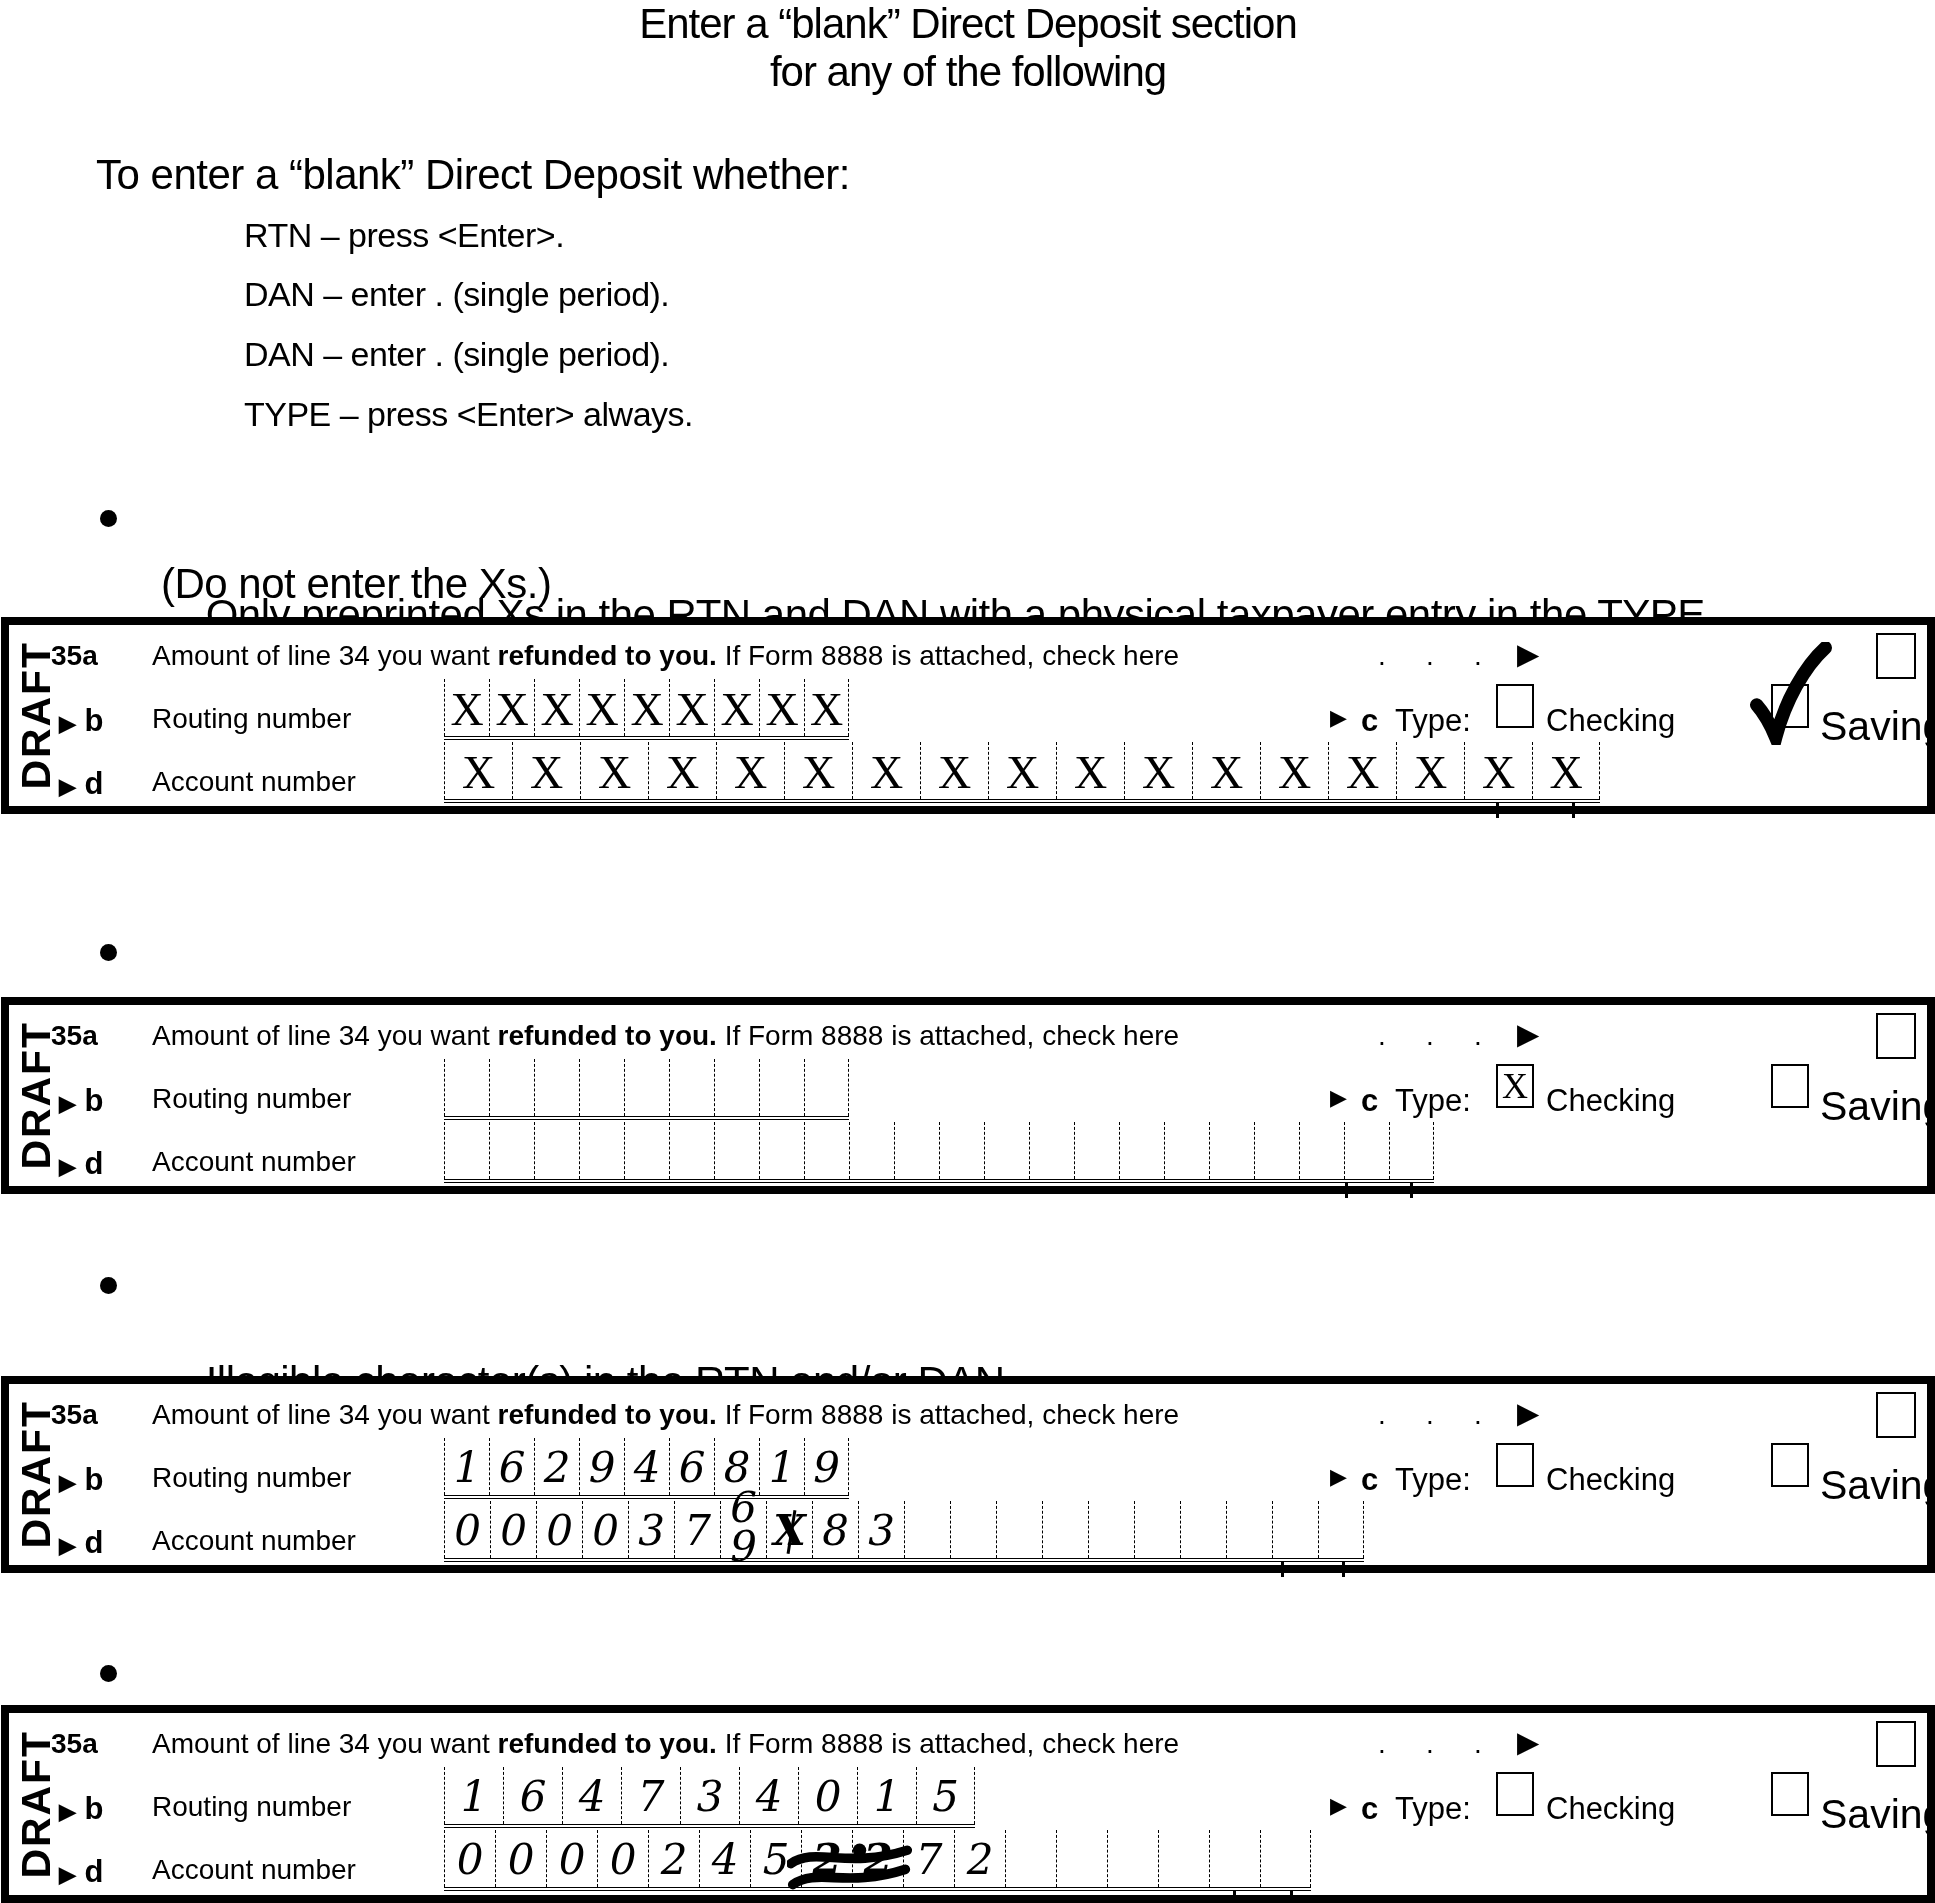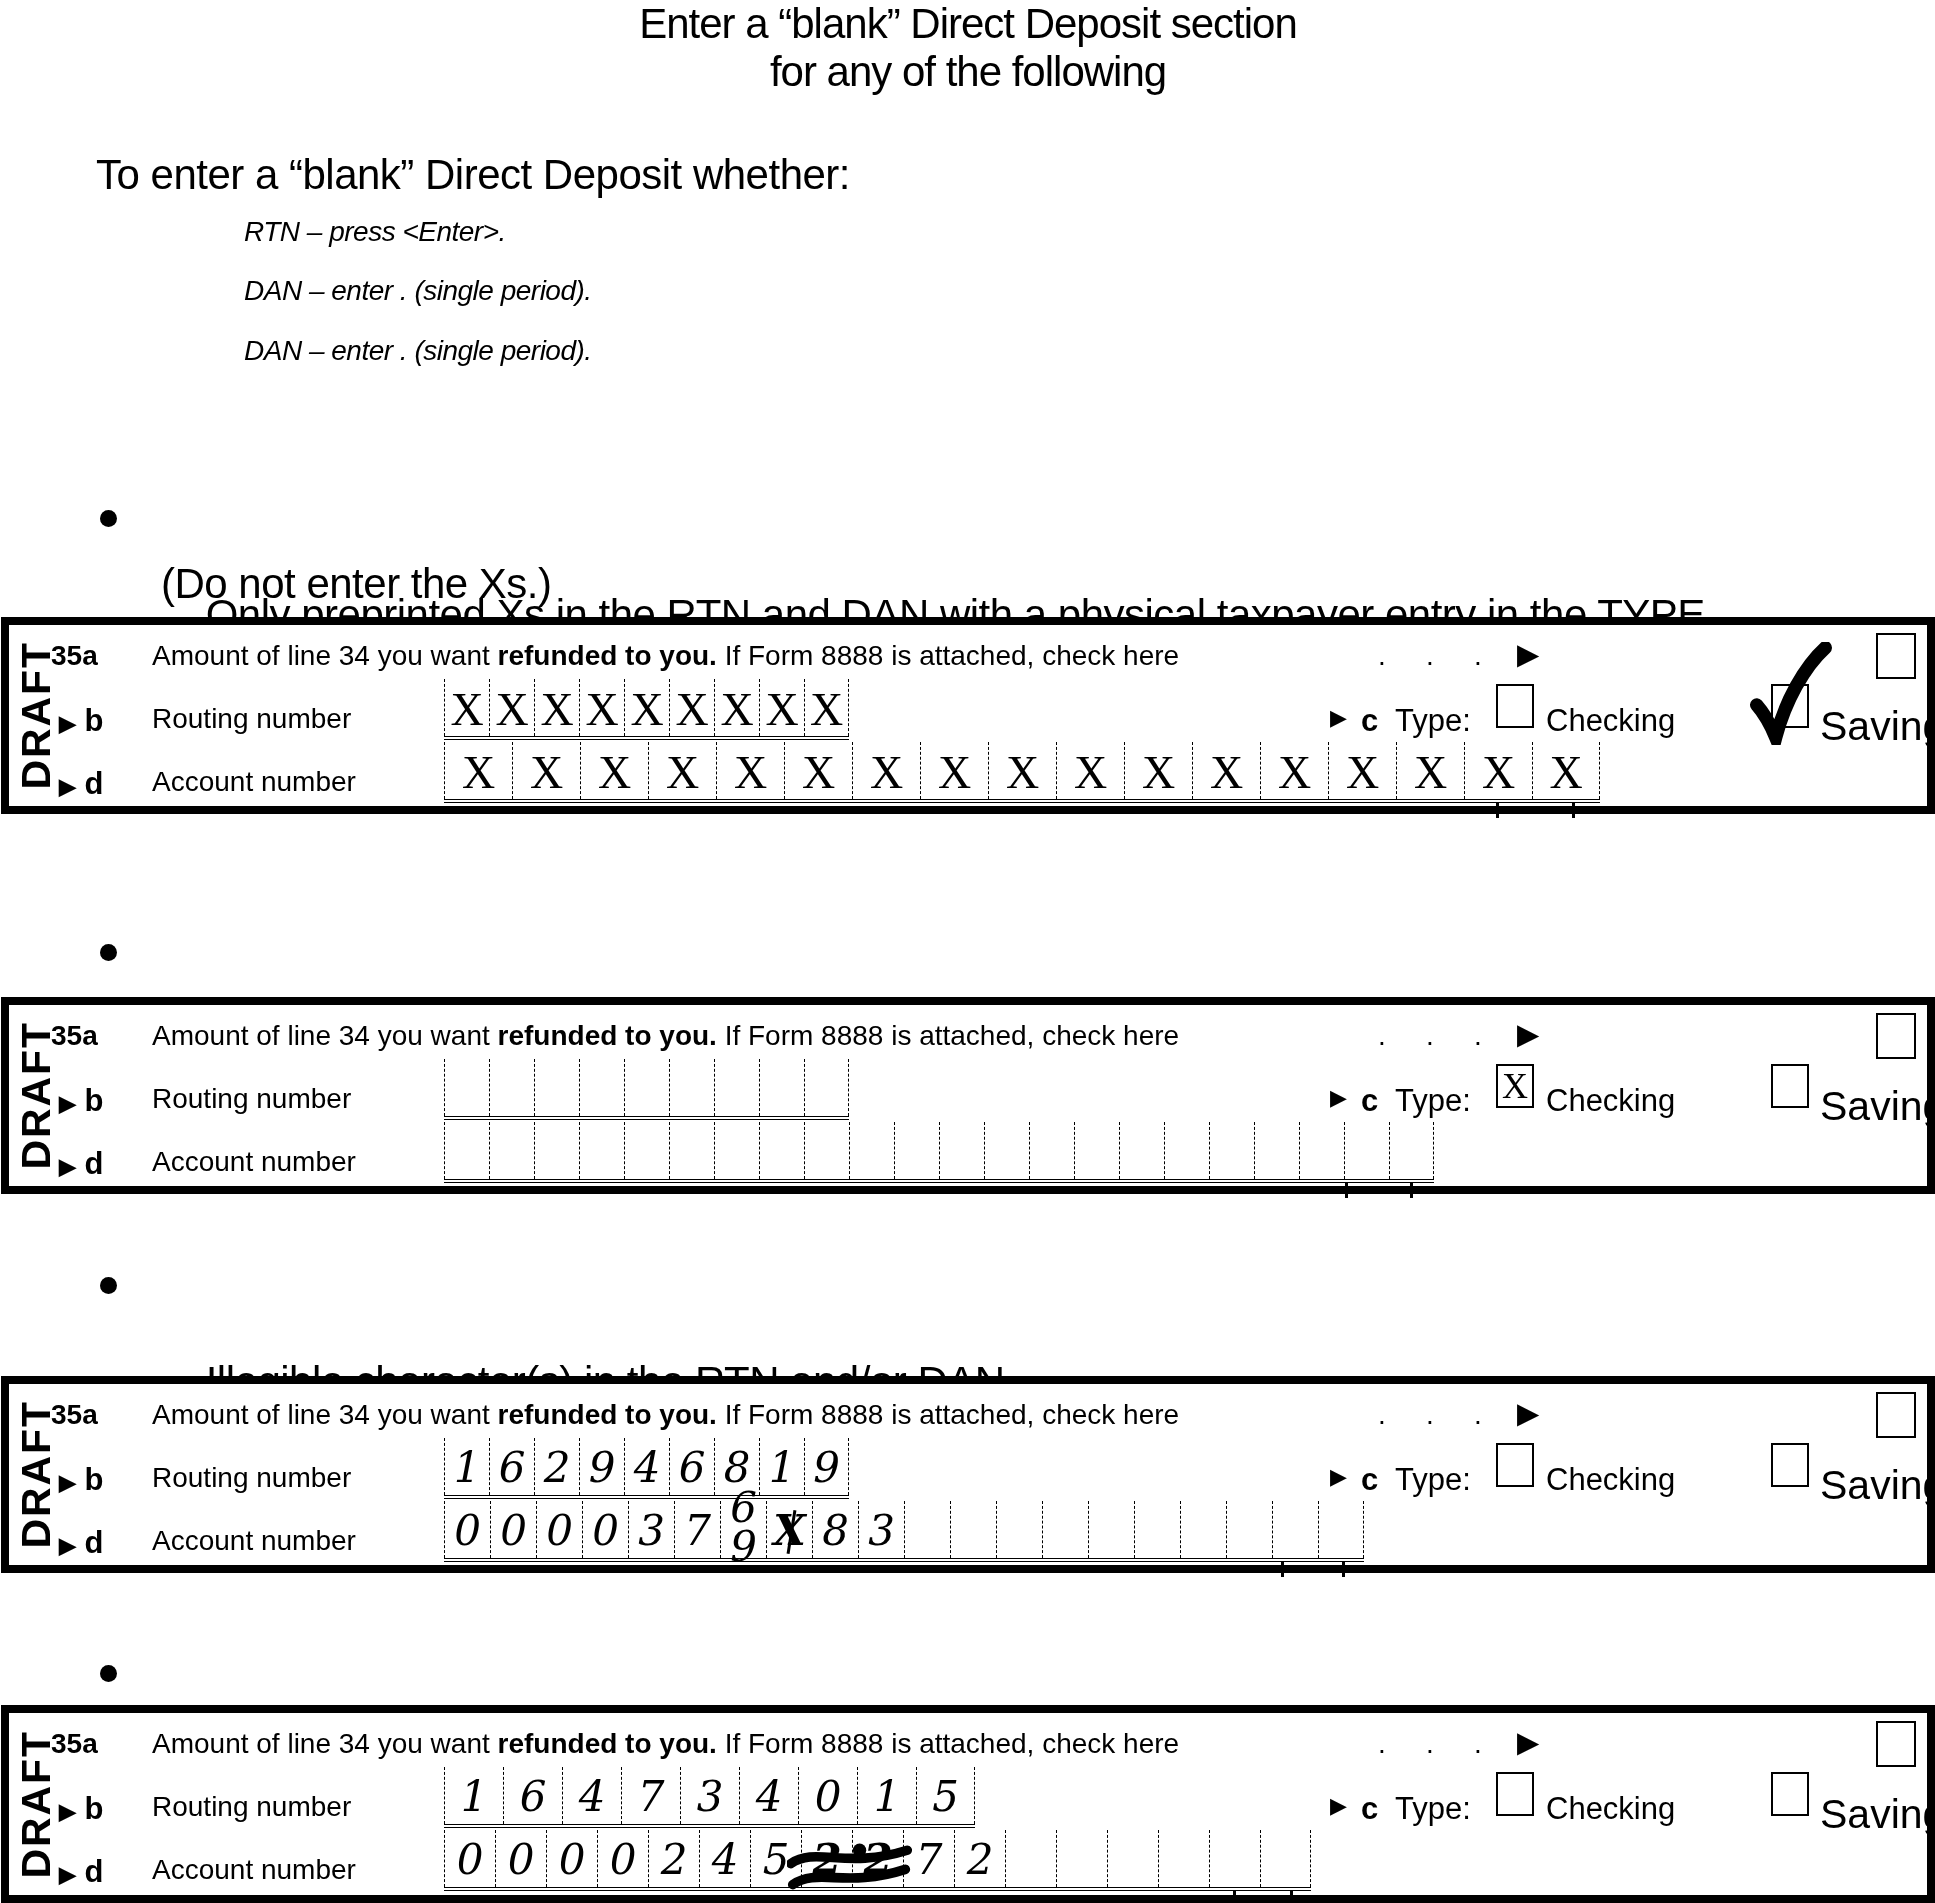--- a/index.html
+++ b/index.html
@@ -5,21 +5,21 @@
   html,body{margin:0;padding:0;background:#fff;}
   .page{position:relative;width:1936px;height:1903px;background:#ffffff;color:#000;
         font-family:"Liberation Sans", sans-serif;overflow:hidden;}
 
   
   .title-line{position:absolute;left:0;width:100%;text-align:center;font-size:42px;
               letter-spacing:-1px;white-space:pre;}
   .t1{top:0;}
   .t2{top:48px;}
   .intro-heading{position:absolute;left:96px;top:151px;font-size:42px;letter-spacing:-0.5px;white-space:pre;}
-  .step{position:absolute;left:244px;font-size:28px;letter-spacing:-0.5px;white-space:pre;font-style:italic;}
+  .step{position:absolute;left:244px;font-size:34px;letter-spacing:-0.5px;white-space:pre;}
   .s0{top:216px;}.s1{top:275px;}.s2{top:335px;}.s3{top:395px;}
 
   
   .bullet{position:absolute;left:161px;font-size:42px;letter-spacing:-0.5px;white-space:pre;}
   .bullet .dot{position:absolute;left:-61px;top:15.3px;width:17px;height:17px;border-radius:50%;background:#000;}
   .b1a{top:495px;}.b1b{top:560px;}.b2{top:929px;}.b3{top:1262px;}.b4{top:1650px;}
 
   
   .fbox{position:absolute;left:1px;width:1934px;height:197px;border:8.6px solid #000;
         box-sizing:border-box;background:#fff;}
@@ -94,20 +94,21 @@
 
 <div class="page">
 
   <div class="title-line t1">Enter a “blank” Direct Deposit section</div>
   <div class="title-line t2">for any of the following</div>
 
   <div class="intro-heading">To enter a “blank” Direct Deposit whether:</div>
   <div class="step s0">RTN – press &lt;Enter&gt;.</div>
   <div class="step s1">DAN – enter . (single period).</div>
   <div class="step s2">DAN – enter . (single period).</div>
+  <div class="step s3">TYPE – press &lt;Enter&gt; always.</div>
 
   <div class="bullet b1a">
     <span class="dot"></span>
     <span>Only preprinted Xs in the RTN and DAN with a physical taxpayer entry in the TYPE.</span>
   </div>
   <div class="bullet b1b">(Do not enter the Xs.)</div>
   <div class="bullet b2">
     <span class="dot"></span>
     <span>Only the TYPE box is marked (whether preprinted or physical taxpayer entry).</span>
   </div>

